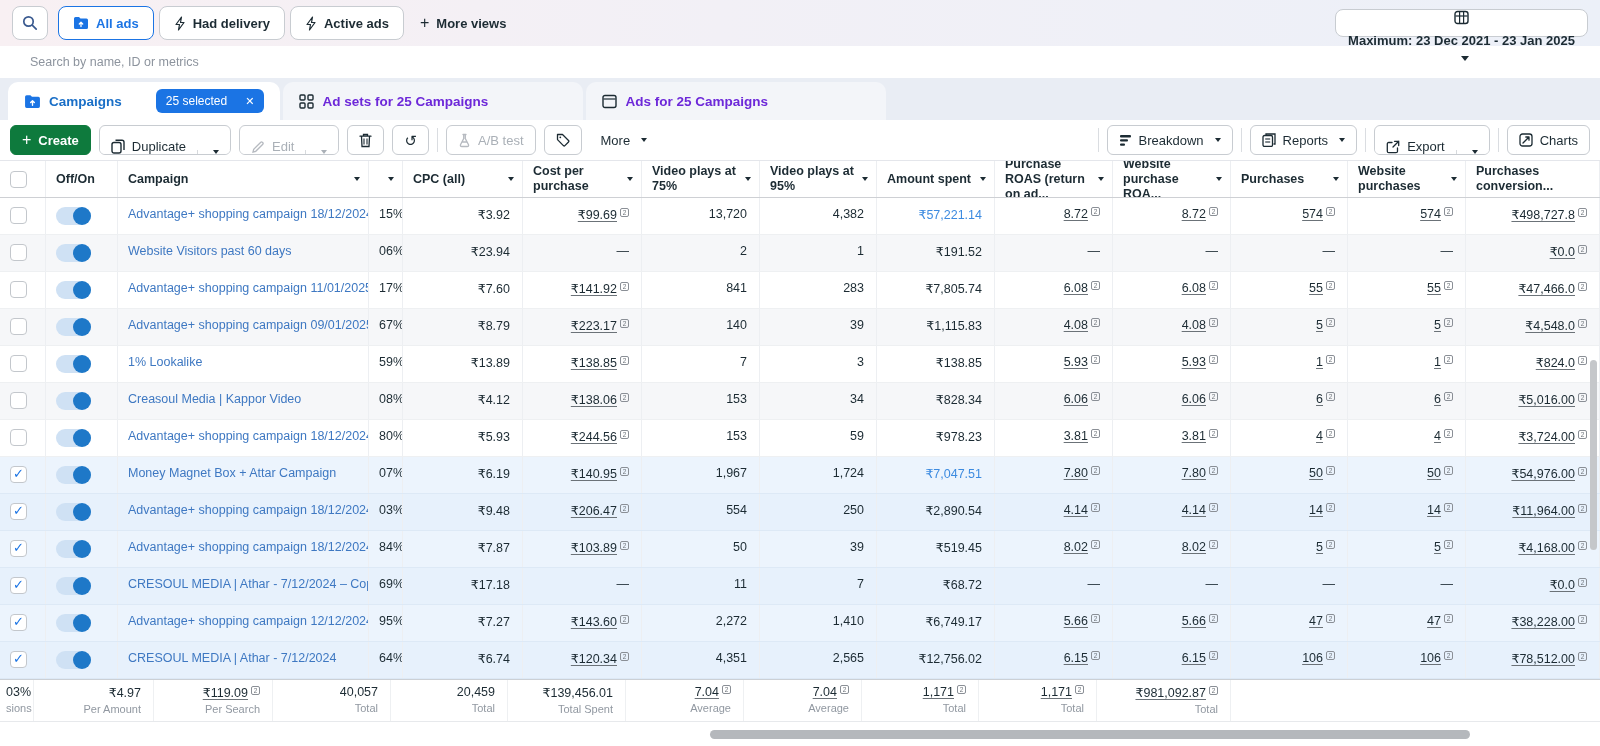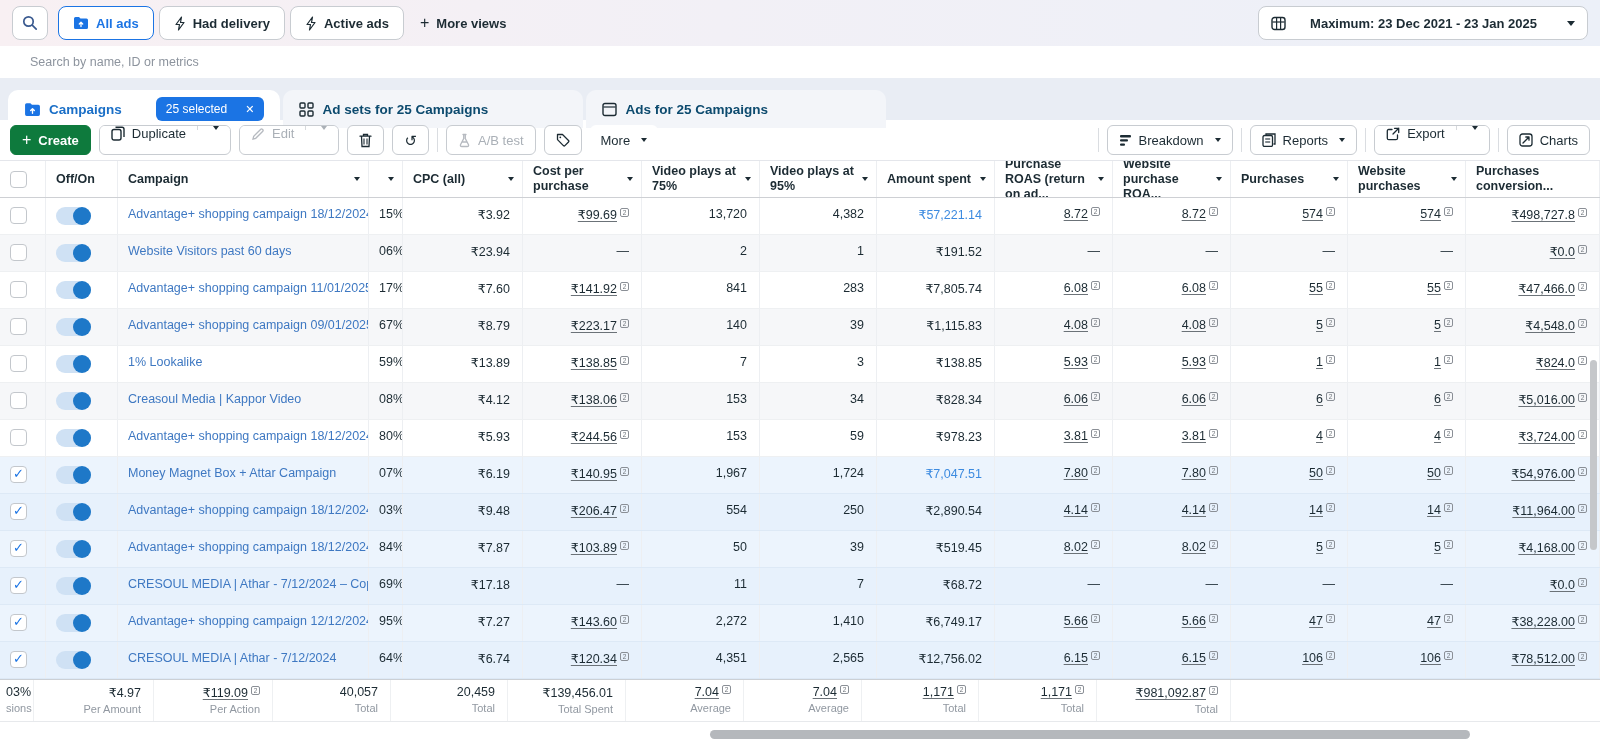--- a/index.html
+++ b/index.html
@@ -15,47 +15,47 @@
     background:linear-gradient(90deg,#f8f0f3 0%,#f2f0f6 45%,#ecf0f8 100%); }
   .iconbtn { width:36px; height:34px; background:#fff; border:1px solid #c8ccd1; border-radius:8px;
     display:flex; align-items:center; justify-content:center; cursor:pointer; }
   .viewpills { display:flex; gap:5px; margin-left:10px; }
   .pill { height:34px; background:#fff; border:1px solid #c8ccd1; border-radius:8px; padding:0 14px;
     display:flex; align-items:center; gap:7px; font-size:13px; font-weight:700; color:#1c2b33; cursor:pointer; }
   .pill.active { border:1.5px solid #1b74e4; color:#1b74e4; }
   .moreviews { display:flex; align-items:center; gap:7px; font-size:13px; font-weight:700;
     margin-left:16px; cursor:pointer; }
   .plus { font-size:16px; font-weight:400; }
-  .datebtn { margin-left:auto; height:34px; background:#fff; border:1px solid #c8ccd1; border-radius:8px;
-    padding:0 12px; display:flex; align-items:center; gap:24px; font-size:13px; font-weight:700; cursor:pointer; }
+  .datebtn { margin-left:auto; height:28px; background:#fff; border:1px solid #c8ccd1; border-radius:8px;
+    padding:0 12px; display:flex; align-items:center; gap:8px; font-size:13px; font-weight:700; cursor:pointer;flex-direction:column; }
 
   
   .searchrow { height:32px; background:#fff; display:flex; align-items:center; padding:0 6px; }
   .searchrow input { width:100%; border:none; outline:none; font-size:12.5px; color:#1c2b33;
     padding:0 24px; background:transparent; font-family:inherit; }
   .searchrow input::placeholder { color:#8d949e; }
 
   
-  .tabstrip { height:42px; background:#e9edf4; display:flex; align-items:center; padding:20px 8px 0 8px; }
+  .tabstrip { height:42px; background:#e9edf4; display:flex; align-items:flex-end; padding:20px 8px 0 8px; }
   .tab { height:38px; display:flex; align-items:center; gap:8px; padding:0 16px;
     border-radius:10px 10px 0 0; font-size:13.5px; font-weight:700; cursor:pointer; }
   .tab.active { background:#fff; color:#1a6fc7; }
-  .tab.inactive { background:#f3f5f9; color:#0c4a6e; margin-left:3px; }
+  .tab.inactive { background:#f3f5f9; color:#6d28d9; margin-left:3px; }
   .selbadge { background:#1b74e4; color:#fff; border-radius:6px; height:24px; padding:0 10px;
     display:flex; align-items:center; gap:18px; font-size:12px; font-weight:400; margin-left:26px; }
   .selbadge .x { font-size:11px; cursor:pointer; }
   .tabfill { flex:1; }
 
   
   .toolbar { height:40px; background:#fff; display:flex; align-items:center; padding:0 10px; gap:8px; }
   .btn { height:30px; border:1px solid #c8ccd1; border-radius:6px; background:#fff; padding:0 11px;
     display:flex; align-items:center; gap:7px; font-size:13px; font-weight:500; color:#1c2b33; cursor:pointer; }
   .btn.green { background:#0e7a3d; border-color:#0e7a3d; color:#fff; font-weight:700; }
   .btn.disabled { color:#aab0b7; cursor:default; }
-  .seg { display:flex; align-items:flex-start; border:1px solid #c8ccd1; border-radius:6px; overflow:hidden; height:30px; }
+  .seg { display:flex; align-items:flex-end; border:1px solid #c8ccd1; border-radius:6px; overflow:hidden; height:30px; }
   .seg .part { display:flex; align-items:center; gap:7px; padding:0 11px; font-size:13px; font-weight:500; cursor:pointer; background:#fff; }
   .seg .part + .part { border-left:1px solid #d7dadd; }
   .tsep { width:1px; height:24px; background:#dadde1; }
   .toolright { margin-left:auto; display:flex; align-items:center; gap:8px; }
 
   
   .table { position:relative; background:#fff; }
   .trow, .hrow, .frow { display:flex; width:1600px; }
   .cell { flex:none; padding:9px 12px 0 10px; font-size:12.5px; overflow:hidden; white-space:nowrap; }
   .num { text-align:right; }
@@ -590,21 +590,21 @@
   <div class="fcell c3">
         <div class="fmain">03%</div>
         <div class="fsub">sions</div>
       </div>
       <div class="fcell c4">
         <div class="fmain">₹4.97</div>
         <div class="fsub">Per Amount</div>
       </div>
       <div class="fcell c5">
         <div class="fmain"><span class="flink">₹119.09</span><span class="ai">2</span></div>
-        <div class="fsub">Per Action</div>
+        <div class="fsub">Per Search</div>
       </div>
       <div class="fcell c6">
         <div class="fmain">40,057</div>
         <div class="fsub">Total</div>
       </div>
       <div class="fcell c7">
         <div class="fmain">20,459</div>
         <div class="fsub">Total</div>
       </div>
       <div class="fcell c8">

